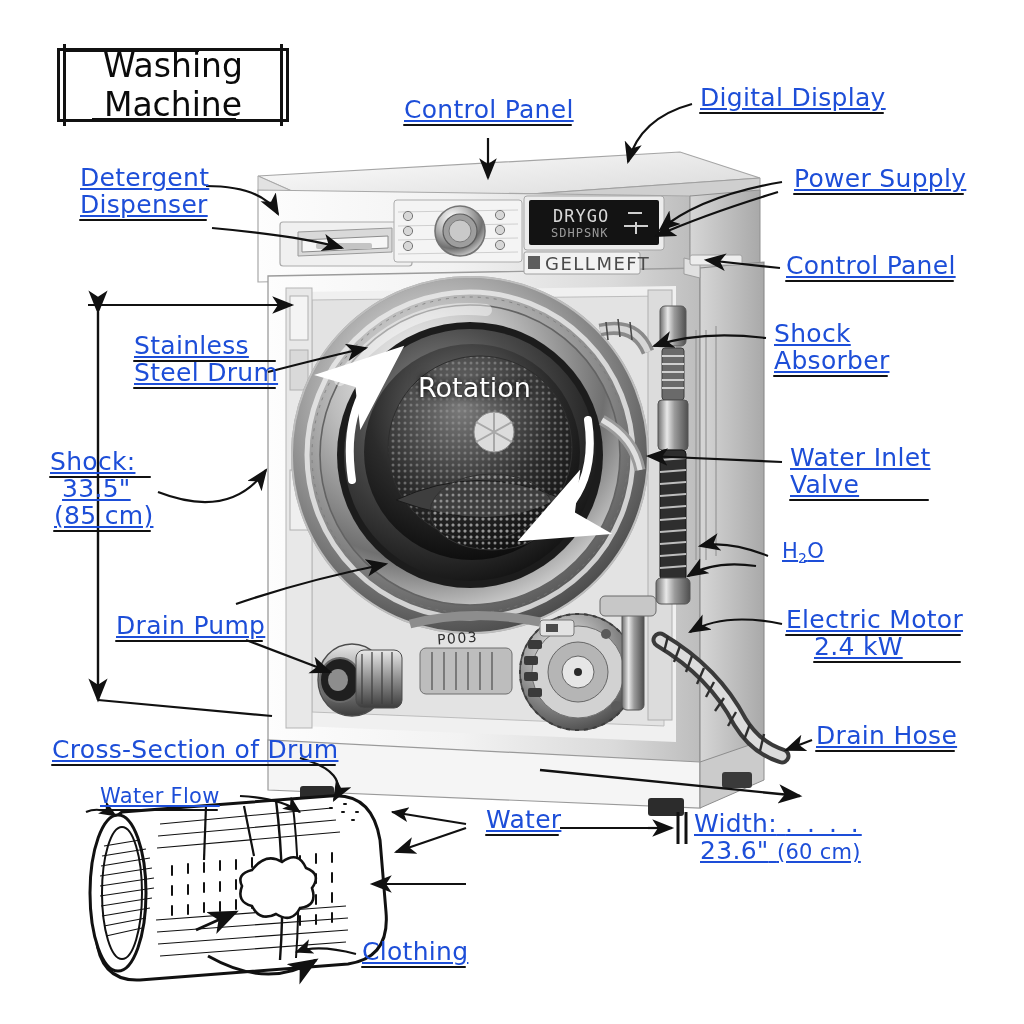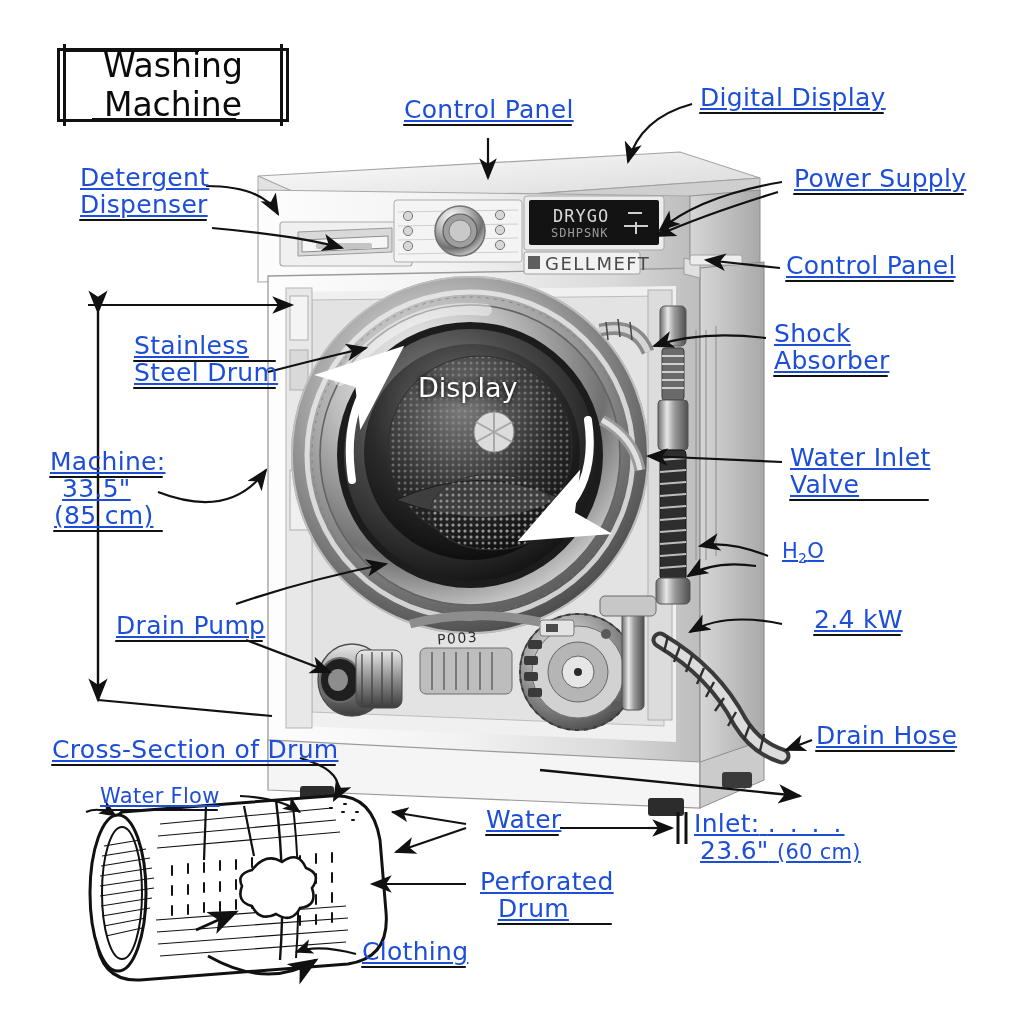--- a/index.html
+++ b/index.html
@@ -515,21 +515,21 @@
     <div class="tick-l"></div>
     <div class="tick-r"></div>
     <div id="title-text">Washing Machine</div>
   </div>
 
   <div class="screen-txt" style="left:553px; top:206px; font-size:17px;">DRYGO</div>
   <div class="screen-txt" style="left:551px; top:226px; font-size:12px; color:#9a9a9a;">SDHPSNK</div>
   <div class="brand-txt" style="left:545px; top:253px; font-size:18px;">GELLMEFT</div>
   <div class="brand-txt" style="left:437px; top:630px; font-size:14px; color:#2e2e2e; transform:rotate(-4deg);">P003</div>
 
-  <div id="rotation-label">Display</div>
+  <div id="rotation-label">Rotation</div>
 
   <div class="lbl" style="left:404px; top:96px;">
     <span class="ln">Control Panel</span>
   </div>
 
   <div class="lbl" style="left:700px; top:84px;">
     <span class="ln">Digital Display</span>
   </div>
 
   <div class="lbl" style="left:794px; top:152px;margin-top:13px;">
@@ -558,20 +558,21 @@
   <div class="lbl" style="left:790px; top:444px;">
     <span class="ln nu">Water Inlet</span>
     <span class="ln">Valve</span>
   </div>
 
   <div class="lbl sm" style="left:782px; top:540px;">
     <span class="ln nu"><span>H</span><sub>2</sub><span>O</span></span>
   </div>
 
   <div class="lbl" style="left:786px; top:606px;">
+    <span class="ln">Electric Motor</span>
     <span class="ln" style="margin-left:28px;">2.4 kW</span>
   </div>
 
   <div class="lbl" style="left:116px; top:612px;">
     <span class="ln">Drain Pump</span>
   </div>
 
   <div class="lbl" style="left:816px; top:722px;">
     <span class="ln">Drain Hose</span>
   </div>
@@ -581,38 +582,34 @@
   </div>
 
   <div class="lbl sm" style="left:100px; top:785px;">
     <span class="ln">Water Flow</span>
   </div>
 
   <div class="lbl" style="left:486px; top:806px;">
     <span class="ln">Water</span>
   </div>
 
-  <div class="lbl" style="left:480px; top:868px;">
-    <span class="ln nu">Perforated</span>
-    <span class="ln" style="margin-left:18px;">Drum</span>
-  </div>
 
   <div class="lbl" style="left:362px; top:938px;">
     <span class="ln">Clothing</span>
   </div>
 
   <div class="lbl" style="left:50px; top:448px;">
-    <span class="ln">Machine:</span>
+    <span class="ln">Shock:</span>
     <span class="ln nu" style="margin-left:12px;">33.5"</span>
     <span class="ln" style="margin-left:4px;">(85 cm)</span>
   </div>
 
   <div class="lbl" style="left:694px; top:810px;">
     <span class="ln nu">
-      <span>Inlet:</span>
+      <span>Width:</span>
       <span style="letter-spacing:3px;">. . . .</span>
     </span>
     <span class="ln nu" style="margin-left:6px;">
       <span>23.6"</span>
       <span class="sm" style="font-size:21px;">(60 cm)</span>
     </span>
   </div>
 
 </div>
 

